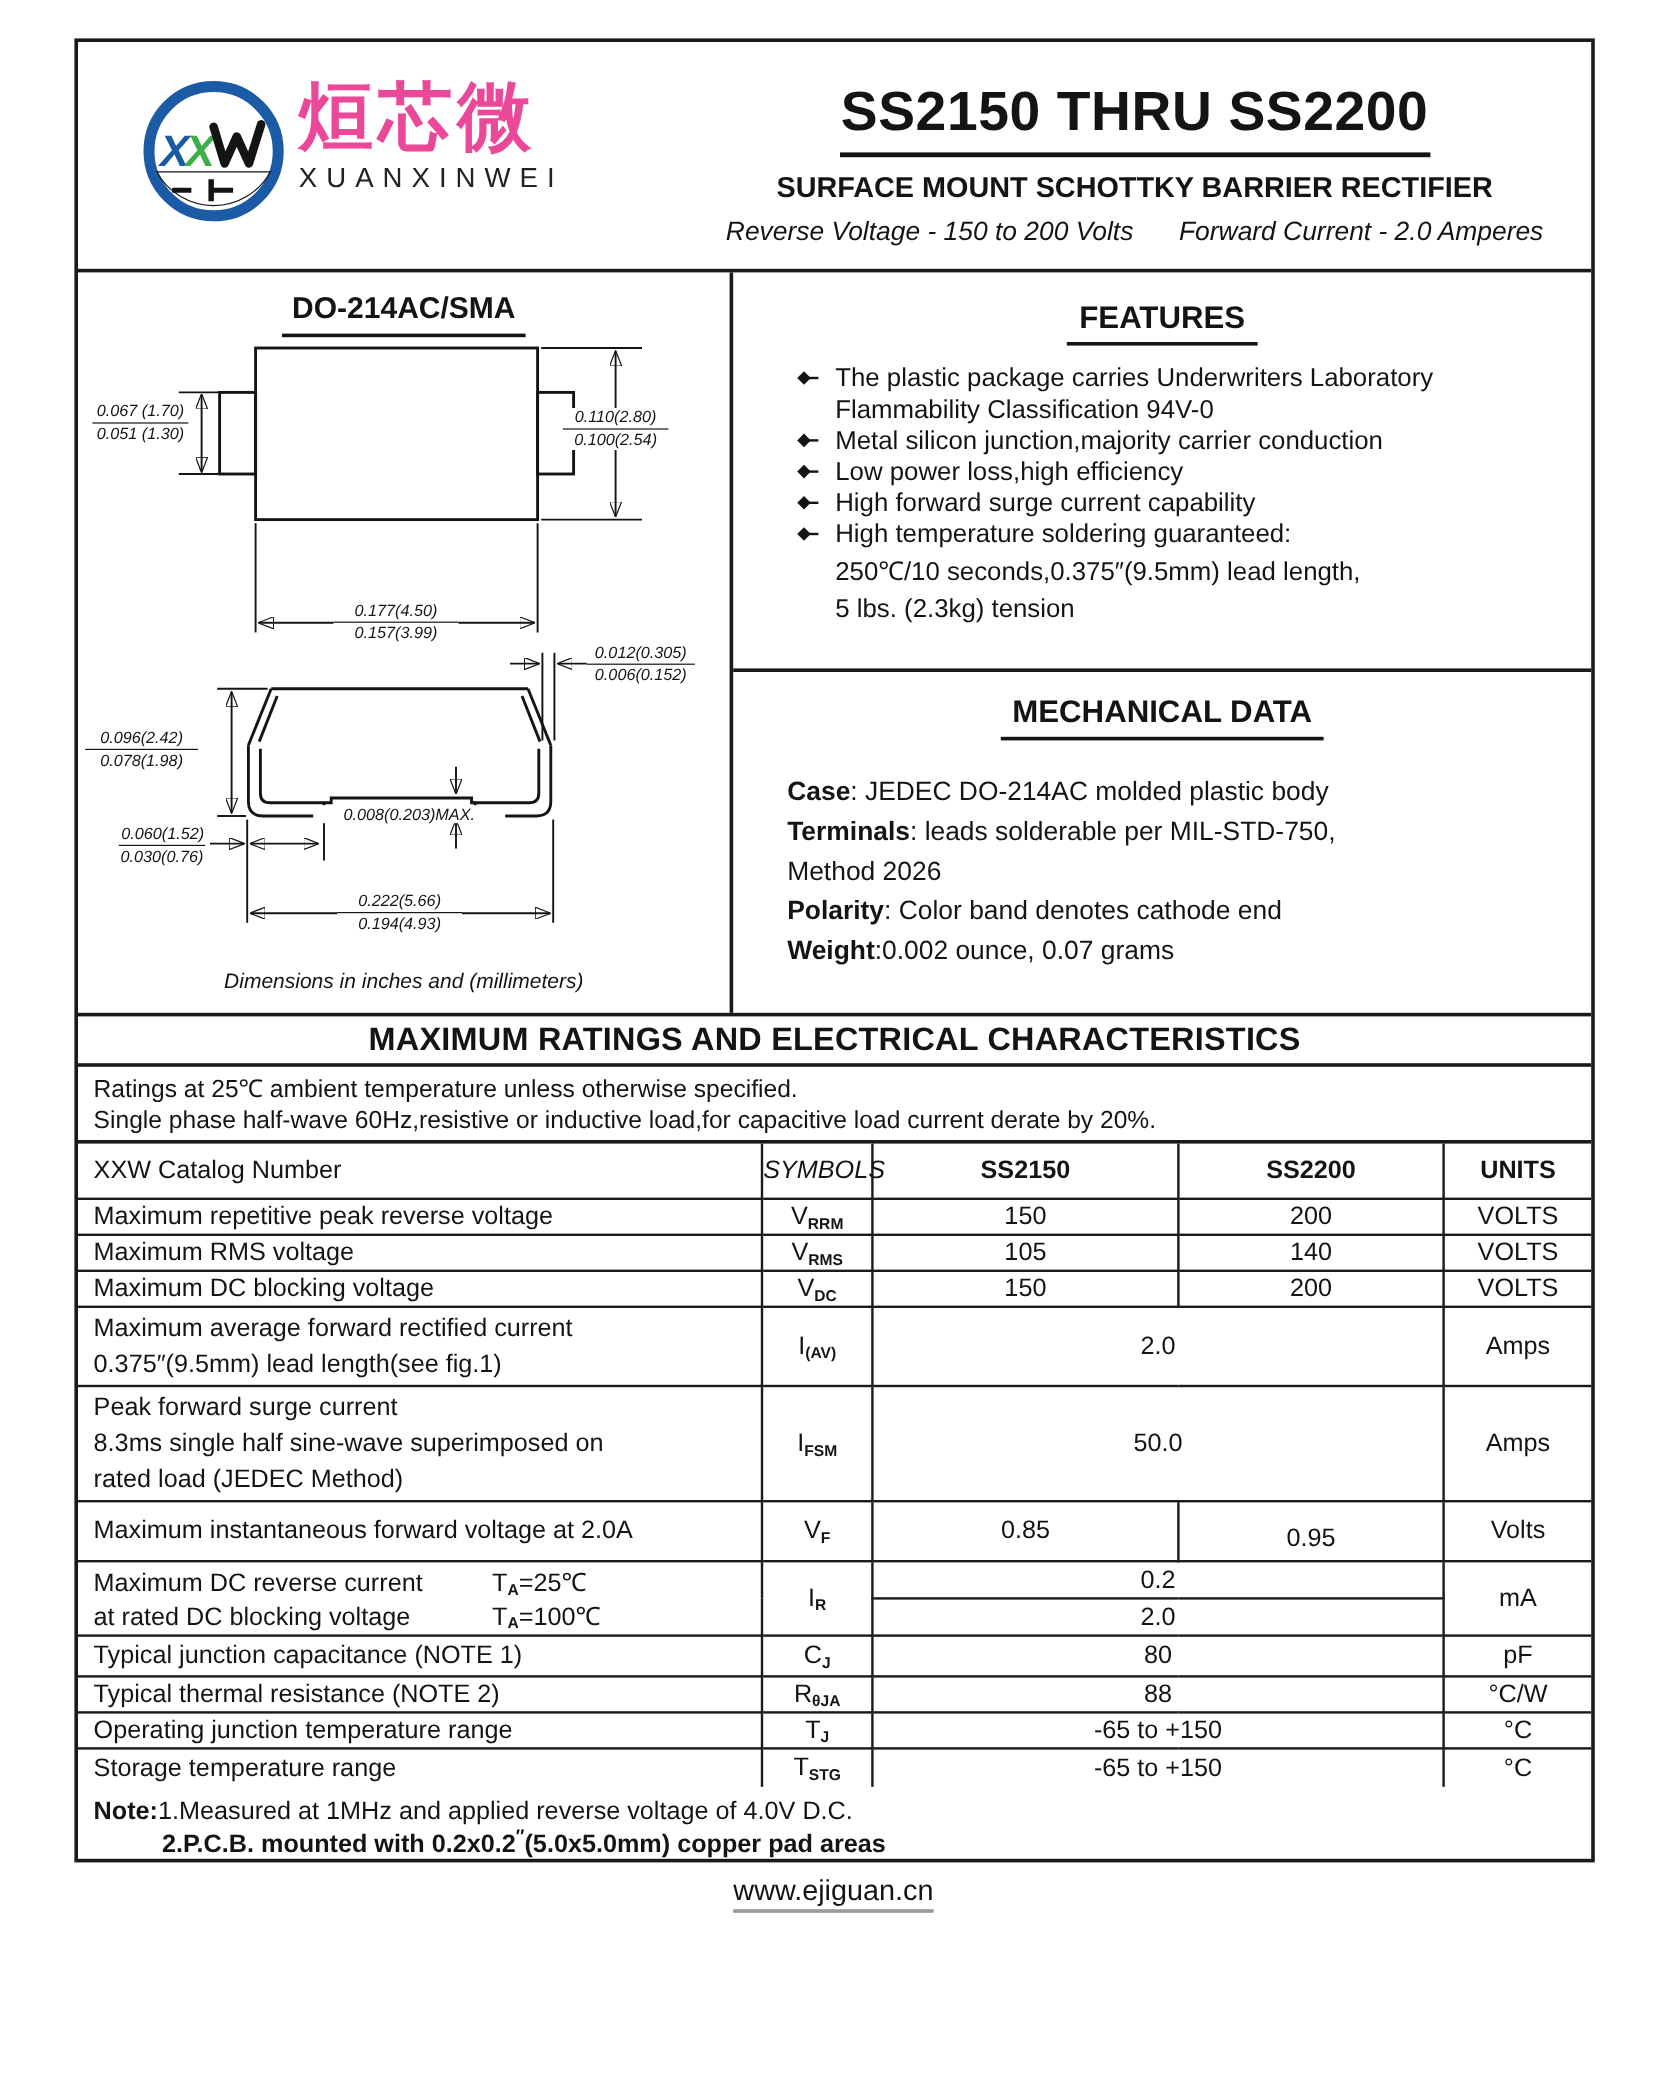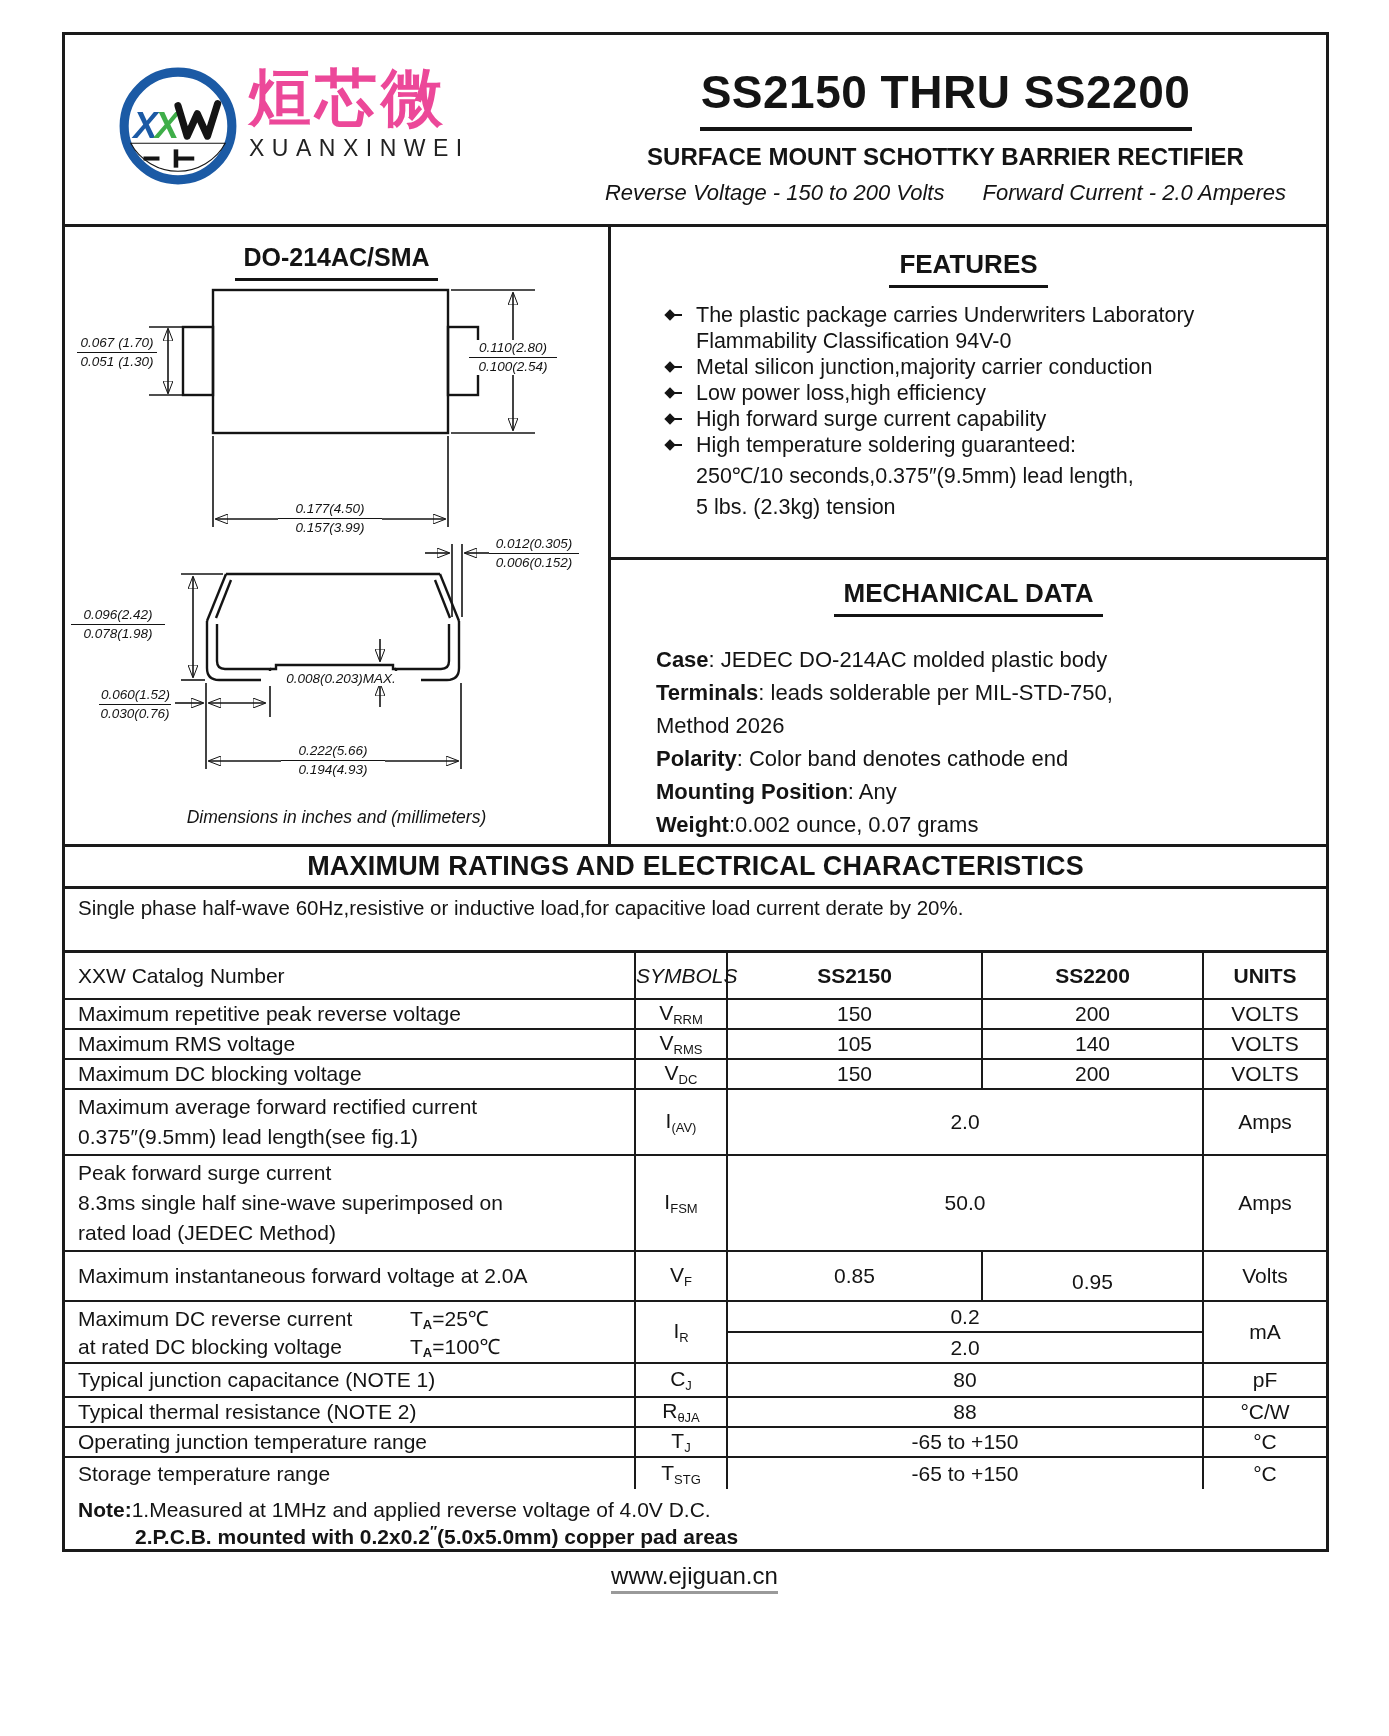--- a/index.html
+++ b/index.html
@@ -55,21 +55,21 @@
 
   
   table.spec{width:100%;border-collapse:collapse;table-layout:fixed;}
   table.spec td{border:2.5px solid #1a1a1a;text-align:center;font-size:21px;padding:0;}
   table.spec tr td:first-child{border-left:none;}
   table.spec tr td:last-child{border-right:none;}
   table.spec tr:first-child td{border-top:none;}
   table.spec tr:last-child td{border-bottom:none;}
   td.nm{text-align:left !important;padding:2px 8px 2px 13px !important;}
   td.sy{font-size:22px;}
-  .sb{font-size:13px;font-weight:normal;vertical-align:-4px;margin-top:42px;}
+  .sb{font-size:13px;font-weight:bold;vertical-align:-4px;margin-top:42px;}
   .hdr-cat{font-size:22px;}
   .hdr-sym{font-style:italic;font-size:18px;}
   .hdr-ss{font-weight:bold;font-size:20px;}
   .hdr-un{font-weight:bold;font-size:22px;}
   .mline{line-height:30px;}
   .shift-down{position:relative;top:6px;}
   .cond .lbl{display:inline-block;width:332px;}
   .sb2{font-size:13px;font-weight:bold;vertical-align:-3px;}
 
   
@@ -262,29 +262,29 @@
 
         <div class="mech">
           <div class="sec-title">
             <span>MECHANICAL DATA</span>
           </div>
           <div class="mech-body">
             <div><span class="mech-lbl">Case</span><span>: JEDEC DO-214AC molded plastic body</span></div>
             <div><span class="mech-lbl">Terminals</span><span>: leads solderable per MIL-STD-750,</span></div>
             <div><span>Method 2026</span></div>
             <div><span class="mech-lbl">Polarity</span><span>: Color band denotes cathode end</span></div>
-            <div><span class="mech-lbl">Mounting Position</span><span>: Any</span></div>
             <div><span class="mech-lbl">Weight</span><span>:0.002 ounce, 0.07 grams</span></div>
           </div>
         </div>
       </div>
     </div>
 
     <div class="banner">MAXIMUM RATINGS AND ELECTRICAL CHARACTERISTICS</div>
     <div class="ratings">
+      <div>Ratings at 25℃ ambient temperature unless otherwise specified.</div>
       <div>Single phase half-wave 60Hz,resistive or inductive load,for capacitive load current derate by 20%.</div>
     </div>
 
     <table class="spec">
       <colgroup>
           <col style="width:570px">
           <col style="width:92px">
           <col style="width:255px">
           <col style="width:221px">
           <col style="width:123px">

